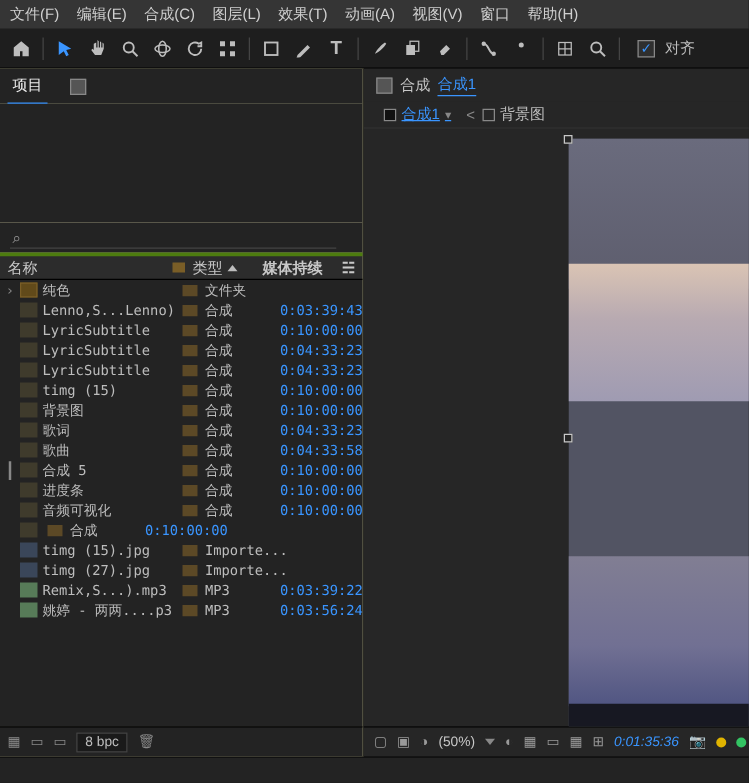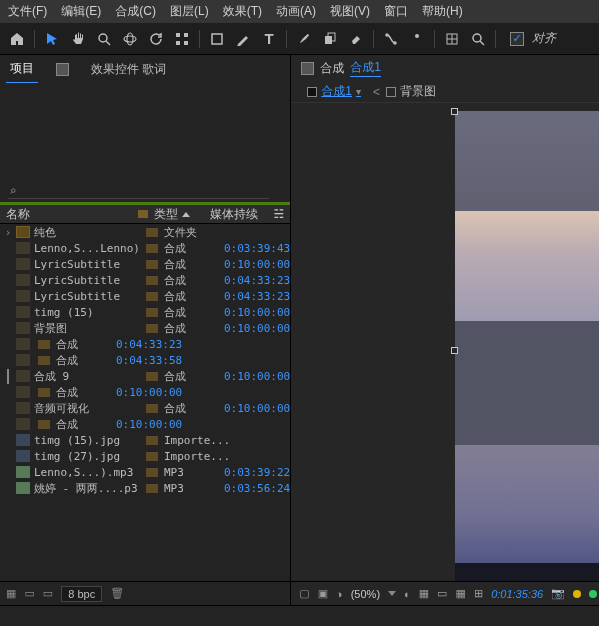--- a/index.html
+++ b/index.html
@@ -45,21 +45,20 @@
 .toolbar .sep {
   width: 1px;
   height: 18px;
   background: #444;
   margin: 0 2px;
 }
 .toolbar .label {
   color: #bdbdbd;
   font-size: 12px;
   margin-left: 4px;
-  font-style: italic;
 }
 .toolbar .checkbox {
   width: 14px;
   height: 14px;
   border: 1px solid #888;
   background: #2f2f2f;
   margin-left: 8px;
   display: flex;
   align-items: center;
   justify-content: center;
@@ -147,21 +146,21 @@
 .column-header .col {
   display: flex;
   align-items: center;
   gap: 4px;
   padding-left: 6px;
   color: #c8c8c8;
 }
 .col-name { width: 132px; }
 .col-tag  { width: 16px; }
 .col-type { width: 56px; }
-.col-dur  { flex: 1; position: relative; }
+.col-dur  { flex: 1; position: relative; font-weight: bold; }
 .col-type .sort {
   width: 0; height: 0;
   border-left: 4px solid transparent;
   border-right: 4px solid transparent;
   border-bottom: 5px solid #bdbdbd;
 }
 .col-dur .nodes {
   position: absolute;
   right: 6px;
   color: #c8c8c8;
@@ -431,21 +430,20 @@
   <span class="checkbox">✓</span>
   <span class="label">对齐</span>
 </div>
 
 <div class="layout">
 
  <div class="left-panel">
    <div class="panel-tabs">
      <span class="tab active">项目</span>
      <span class="square"></span>
-     <span class="tab">效果控件 歌词</span>
    </div>
    <div class="spacer"></div>
    <div class="search-row">
      <div class="search-wrap">
        <span class="mag">⌕</span>
        <input type="text" placeholder="" style="">
      </div>
    </div>
    <div class="column-header">
      <div class="col col-name">名称</div>
@@ -515,42 +513,45 @@
           <span class="indent"></span>
           <span class="icon comp"></span>
           <span class="nm">背景图</span>
           <span class="tag"></span>
           <span class="tp">合成</span>
           <span class="du">0:10:00:00</span>
         </div>
         <div class="row">
           <span class="indent"></span>
           <span class="icon comp"></span>
+          <span class="nm">歌词</span>
           <span class="tag"></span>
           <span class="tp">合成</span>
           <span class="du">0:04:33:23</span>
         </div>
         <div class="row">
           <span class="indent"></span>
           <span class="icon comp"></span>
+          <span class="nm">歌曲</span>
           <span class="tag"></span>
           <span class="tp">合成</span>
           <span class="du">0:04:33:58</span>
         </div>
         <div class="row">
           <span class="indent"><span class="chk"></span></span>
           <span class="icon comp"></span>
-          <span class="nm">合成 9</span>
+          <span class="nm">合成 5</span>
           <span class="tag"></span>
           <span class="tp">合成</span>
           <span class="du">0:10:00:00</span>
         </div>
         <div class="row">
           <span class="indent"></span>
           <span class="icon comp"></span>
+          <span class="nm">进度条</span>
           <span class="tag"></span>
           <span class="tp">合成</span>
           <span class="du">0:10:00:00</span>
         </div>
         <div class="row">
           <span class="indent"></span>
           <span class="icon comp"></span>
           <span class="nm">音频可视化</span>
           <span class="tag"></span>
           <span class="tp">合成</span>
@@ -575,21 +576,21 @@
           <span class="indent"></span>
           <span class="icon image"></span>
           <span class="nm">timg (27).jpg</span>
           <span class="tag"></span>
           <span class="tp">Importe...</span>
           <span class="du"></span>
         </div>
         <div class="row">
           <span class="indent"></span>
           <span class="icon audio"></span>
-          <span class="nm">Lenno,S...).mp3</span>
+          <span class="nm">Remix,S...).mp3</span>
           <span class="tag"></span>
           <span class="tp">MP3</span>
           <span class="du">0:03:39:22</span>
         </div>
         <div class="row">
           <span class="indent"></span>
           <span class="icon audio"></span>
           <span class="nm">姚婷 - 两两....p3</span>
           <span class="tag"></span>
           <span class="tp">MP3</span>

